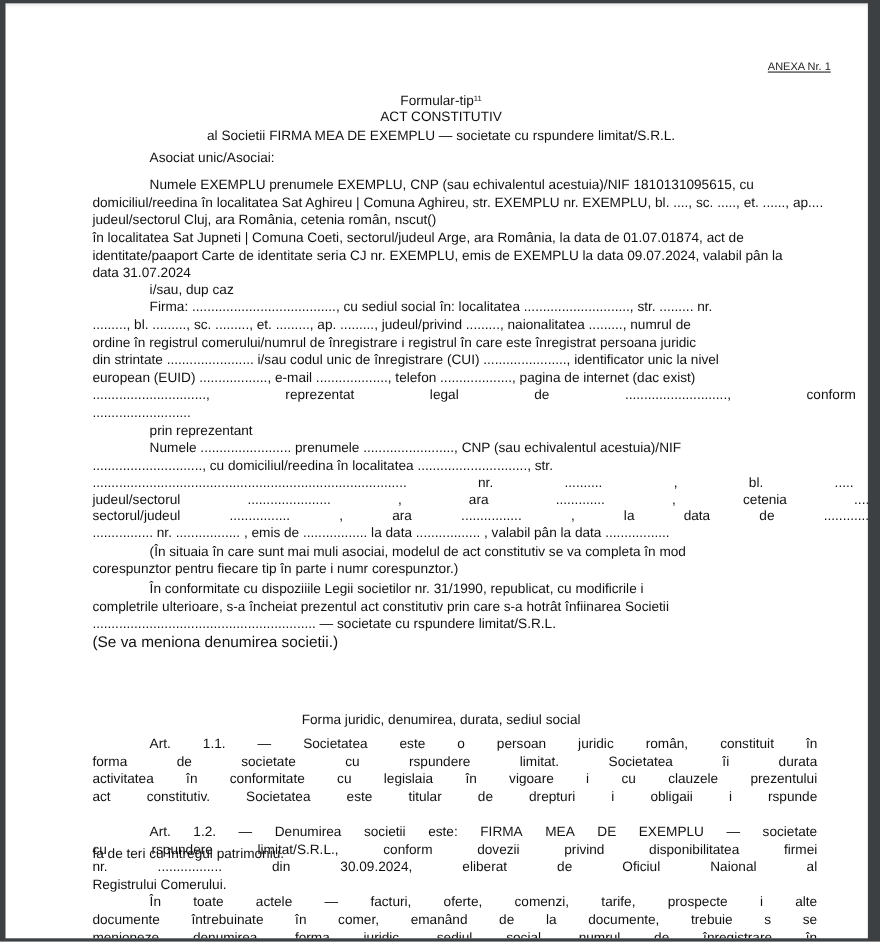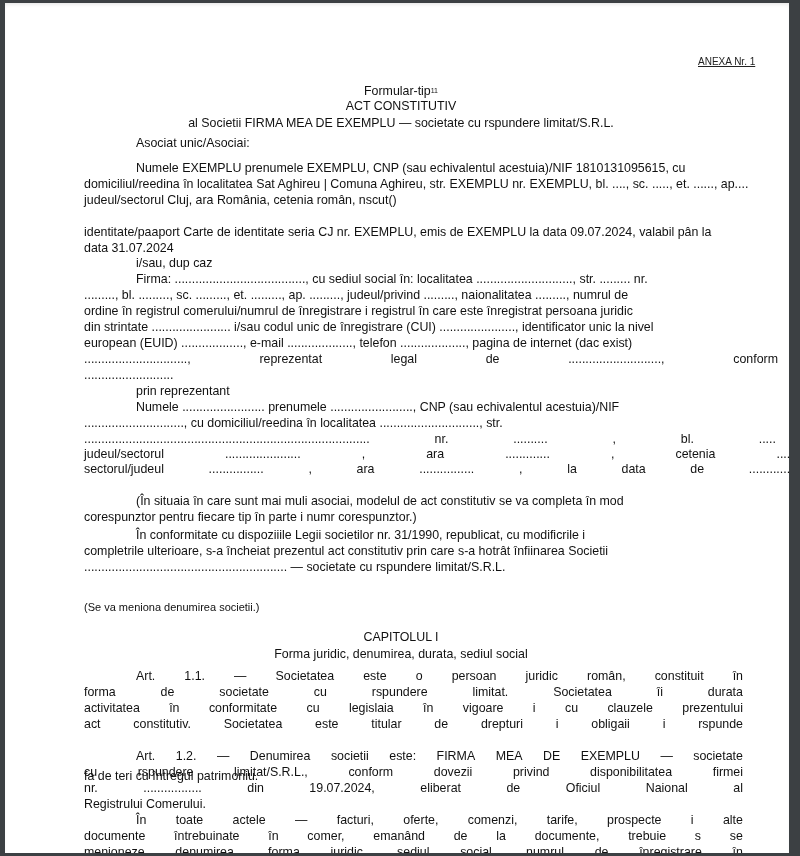--- a/index.html
+++ b/index.html
@@ -2,38 +2,39 @@
 <html><head>
 <meta charset="utf-8">
 <style>
   html, body { margin:0; padding:0; }
   body { width:800px; height:856px; background:#3c4043; position:relative; overflow:hidden; font-family:"Liberation Sans", sans-serif; }
   .page { position:absolute; left:5px; top:3px; width:784px; height:850px; background:#ffffff; overflow:hidden; box-shadow: inset 0 3px 4px -2px rgba(0,0,0,0.12); }
   .ln { position:absolute; font-size:12.4px; line-height:15px; color:#111; white-space:nowrap; }
   .just { display:flex; justify-content:space-between; }
   .center { text-align:center; left:0; width:792px; }
   .anexa { position:absolute; left:693px; top:53px; font-size:10px; text-decoration:underline; color:#222; }
-  .small { font-size:11px;margin-top:24px; }
+  .small { font-size:14px; }
   sup { font-size:7px; vertical-align: top; position:relative; top:-1px; }
 </style>
 </head>
 <body>
 
 <div class="page">
   <div class="anexa">ANEXA Nr. 1</div>
 
   <div class="ln center" style="top:81px"><span>Formular-tip</span><sup>11</sup></div>
   <div class="ln center" style="top:96px">ACT CONSTITUTIV</div>
   <div class="ln center" style="top:113px">al Societii FIRMA MEA DE EXEMPLU — societate cu rspundere limitat/S.R.L.</div>
 
   <div class="ln" style="left:131px;top:133px">Asociat unic/Asociai:</div>
 
   <div class="ln" style="left:131px;top:158px">Numele EXEMPLU prenumele EXEMPLU, CNP (sau echivalentul acestuia)/NIF 1810131095615, cu</div>
   <div class="ln" style="left:79px;top:174px">domiciliul/reedina în localitatea Sat Aghireu | Comuna Aghireu, str. EXEMPLU nr. EXEMPLU, bl. ...., sc. ....., et. ......, ap....</div>
   <div class="ln" style="left:79px;top:190px">judeul/sectorul Cluj, ara România, cetenia român, nscut()</div>
+  <div class="ln" style="left:79px;top:206px">în localitatea Sat Jupneti | Comuna Coeti, sectorul/judeul Arge, ara România, la data de 01.07.01874, act de</div>
   <div class="ln" style="left:79px;top:222px">identitate/paaport Carte de identitate seria CJ nr. EXEMPLU, emis de EXEMPLU la data 09.07.2024, valabil pân la</div>
   <div class="ln" style="left:79px;top:238px">data 31.07.2024</div>
 
   <div class="ln" style="left:131px;top:253px">i/sau, dup caz</div>
   <div class="ln" style="left:131px;top:269px">Firma: ......................................, cu sediul social în: localitatea ............................, str. ......... nr.</div>
   <div class="ln" style="left:79px;top:285px">........., bl. ........., sc. ........., et. ........., ap. ........., judeul/privind ........., naionalitatea ........., numrul de</div>
   <div class="ln" style="left:79px;top:301px">ordine în registrul comerului/numrul de înregistrare i registrul în care este înregistrat persoana juridic</div>
   <div class="ln" style="left:79px;top:333px">european (EUID) .................., e-mail ..................., telefon ..................., pagina de internet (dac exist)</div>
   <div class="ln" style="left:79px;top:317px">din strintate ....................... i/sau codul unic de înregistrare (CUI) ......................, identificator unic la nivel</div>
   <div class="ln just" style="left:79px;top:349px;width:694px">
@@ -72,30 +73,30 @@
       <span>................</span>
       <span>,</span>
       <span>ara</span>
       <span>................</span>
       <span>,</span>
       <span>la</span>
       <span>data</span>
       <span>de</span>
       <span>................</span>
     </div>
+  <div class="ln" style="left:79px;top:474px">................  nr. ................. , emis de .................  la data ................. , valabil pân la data .................</div>
 
   <div class="ln" style="left:131px;top:491px">(În situaia în care sunt mai muli asociai, modelul de act constitutiv se va completa în mod</div>
   <div class="ln" style="left:79px;top:507px">corespunztor pentru fiecare tip în parte i numr corespunztor.)</div>
 
   <div class="ln" style="left:131px;top:525px">În conformitate cu dispoziiile Legii societilor nr. 31/1990, republicat, cu modificrile i</div>
   <div class="ln" style="left:79px;top:541px">completrile ulterioare, s-a încheiat prezentul act constitutiv prin care s-a hotrât înfiinarea Societii</div>
   <div class="ln" style="left:79px;top:557px">........................................................... — societate cu rspundere limitat/S.R.L.</div>
   <div class="ln small" style="left:79px;top:573px">(Se va meniona denumirea societii.)</div>
 
-  <div class="ln center" style="top:627px">CAPITOLUL I</div>
   <div class="ln center" style="top:644px">Forma juridic, denumirea, durata, sediul social</div>
 
   <div class="ln just" style="left:131px;top:666px;width:607px">
       <span>Art.</span>
       <span>1.1.</span>
       <span>—</span>
       <span>Societatea</span>
       <span>este</span>
       <span>o</span>
       <span>persoan</span>
@@ -164,21 +165,21 @@
       <span>conform</span>
       <span>dovezii</span>
       <span>privind</span>
       <span>disponibilitatea</span>
       <span>firmei</span>
     </div>
   <div class="ln just" style="left:79px;top:778px;width:659px">
       <span>nr.</span>
       <span>.................</span>
       <span>din</span>
-      <span>19.07.2024,</span>
+      <span>30.09.2024,</span>
       <span>eliberat</span>
       <span>de</span>
       <span>Oficiul</span>
       <span>Naional</span>
       <span>al</span>
     </div>
   <div class="ln" style="left:79px;top:794px">Registrului Comerului.</div>
 
   <div class="ln just" style="left:131px;top:810px;width:607px">
       <span>În</span>

